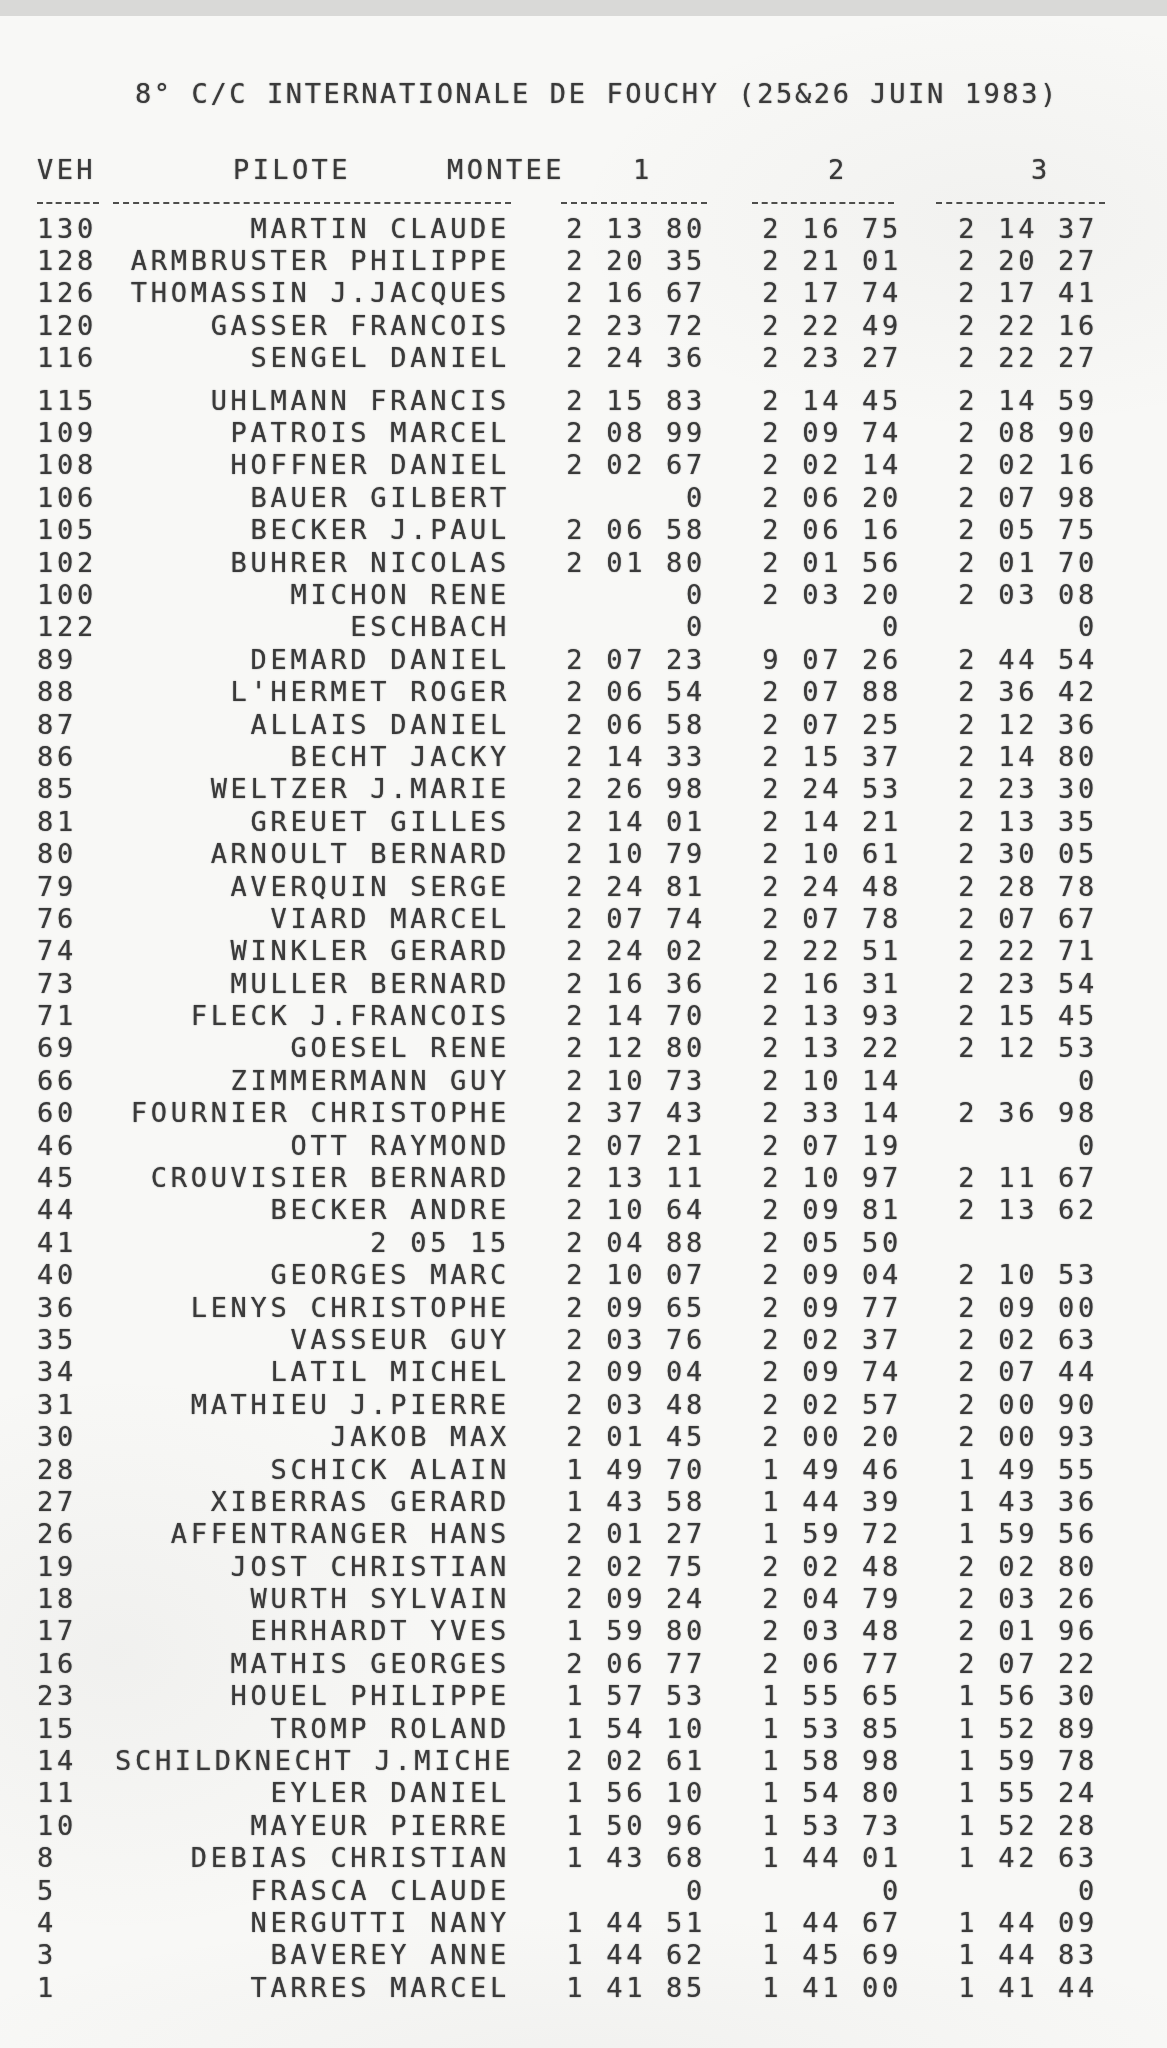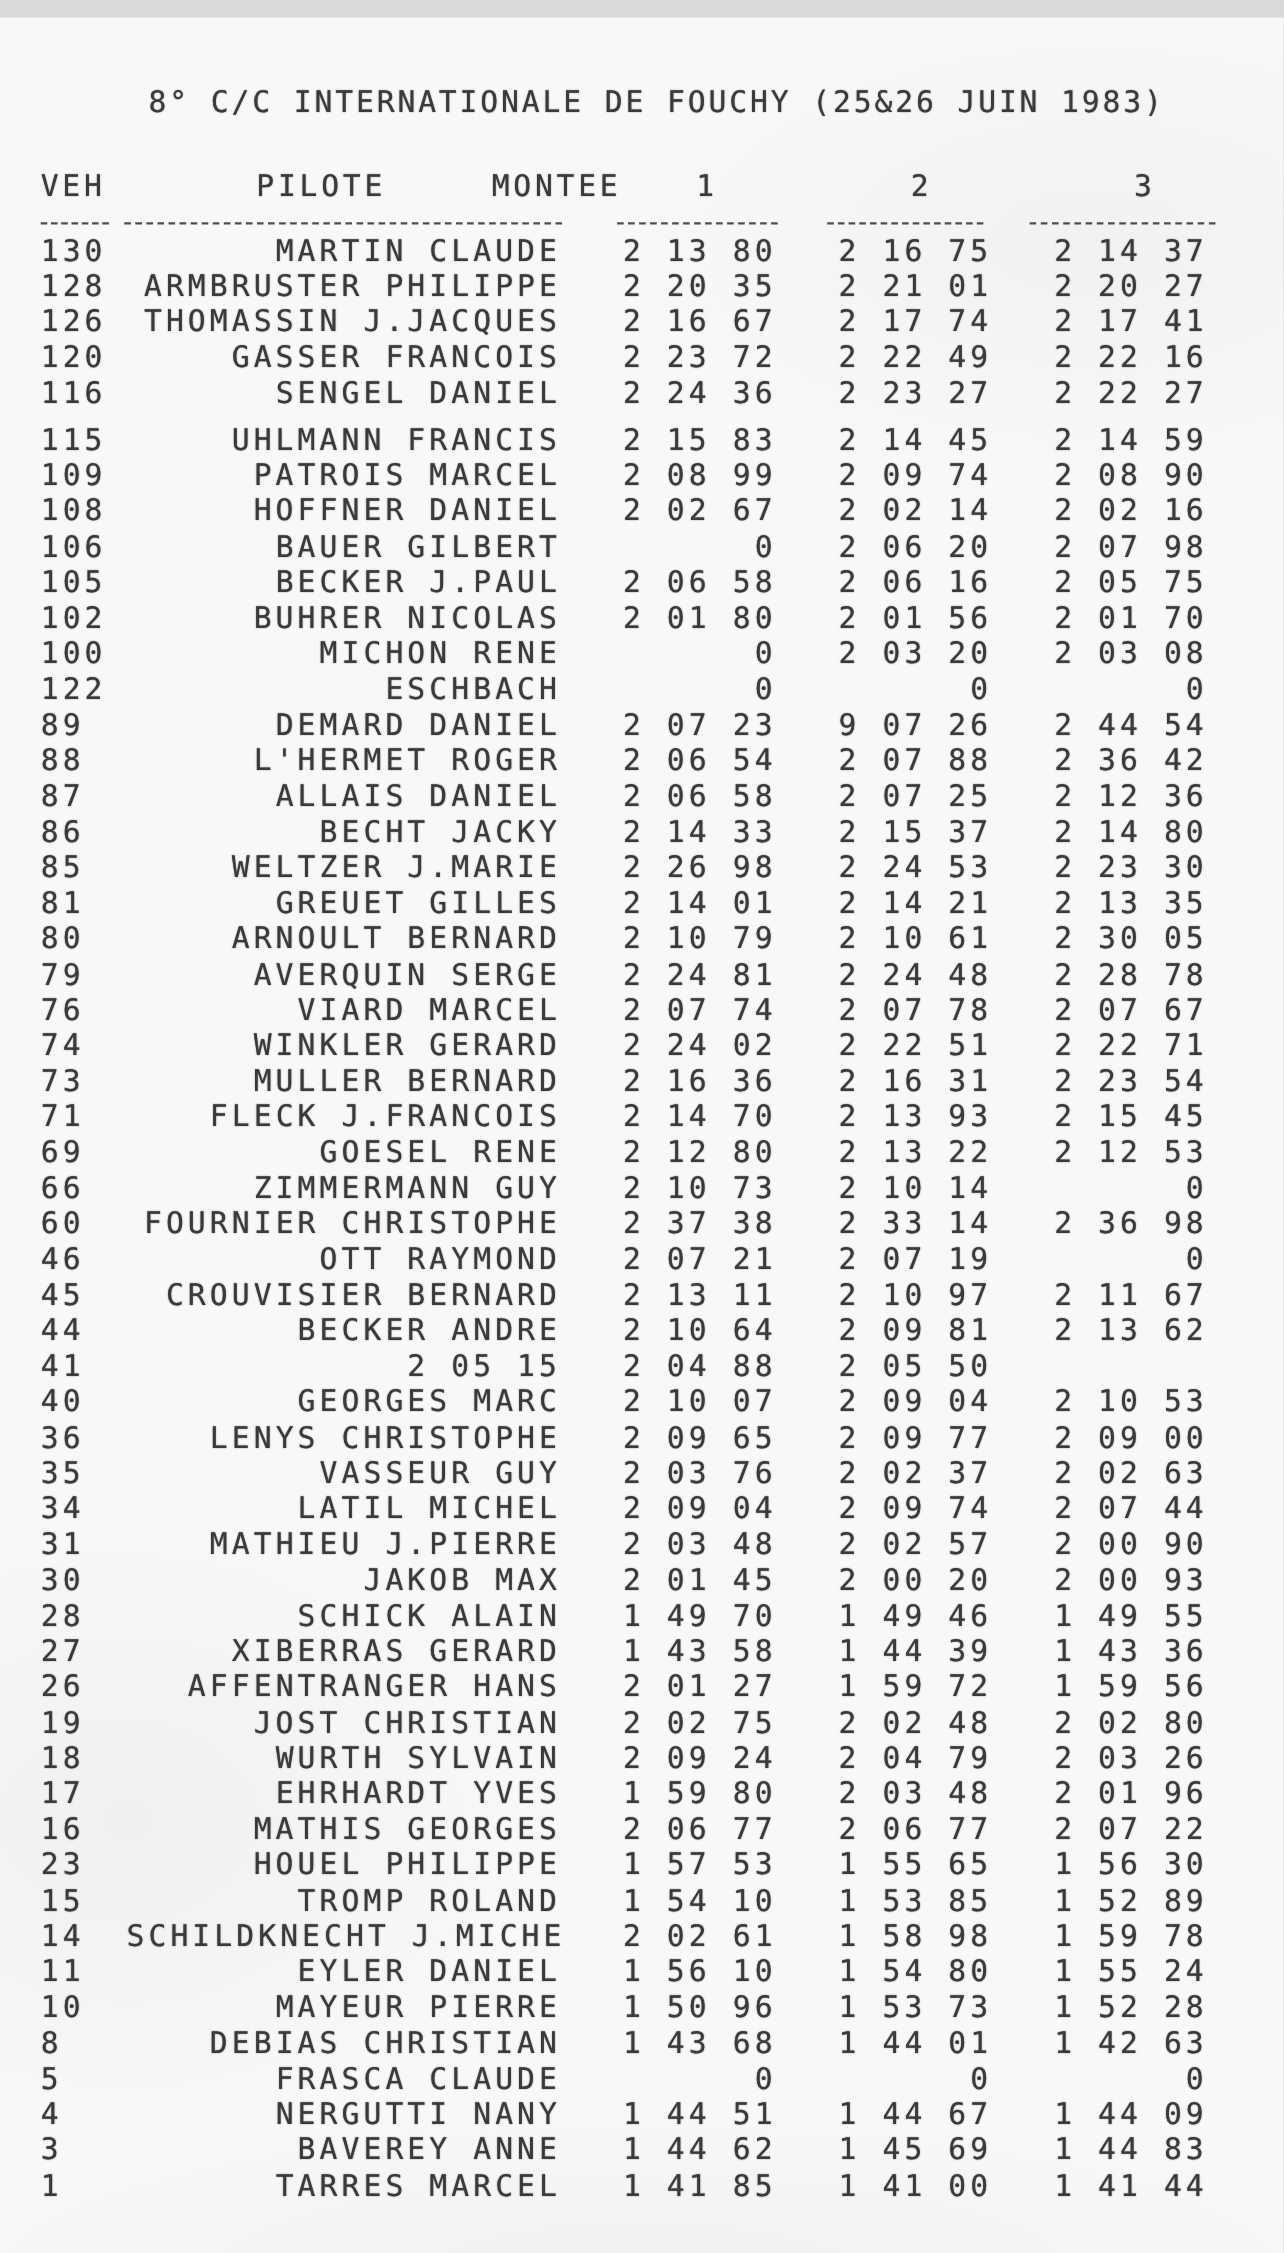--- a/index.html
+++ b/index.html
@@ -266,21 +266,21 @@
       <div class="row">
         <span class="cell cell-veh">66</span>
         <span class="cell cell-pilote">ZIMMERMANN GUY</span>
         <span class="cell cell-time">2 10 73</span>
         <span class="cell cell-time">2 10 14</span>
         <span class="cell cell-time">0</span>
       </div>
       <div class="row">
         <span class="cell cell-veh">60</span>
         <span class="cell cell-pilote">FOURNIER CHRISTOPHE</span>
-        <span class="cell cell-time">2 37 38</span>
+        <span class="cell cell-time">2 37 43</span>
         <span class="cell cell-time">2 33 14</span>
         <span class="cell cell-time">2 36 98</span>
       </div>
       <div class="row">
         <span class="cell cell-veh">46</span>
         <span class="cell cell-pilote">OTT RAYMOND</span>
         <span class="cell cell-time">2 07 21</span>
         <span class="cell cell-time">2 07 19</span>
         <span class="cell cell-time">0</span>
       </div>

